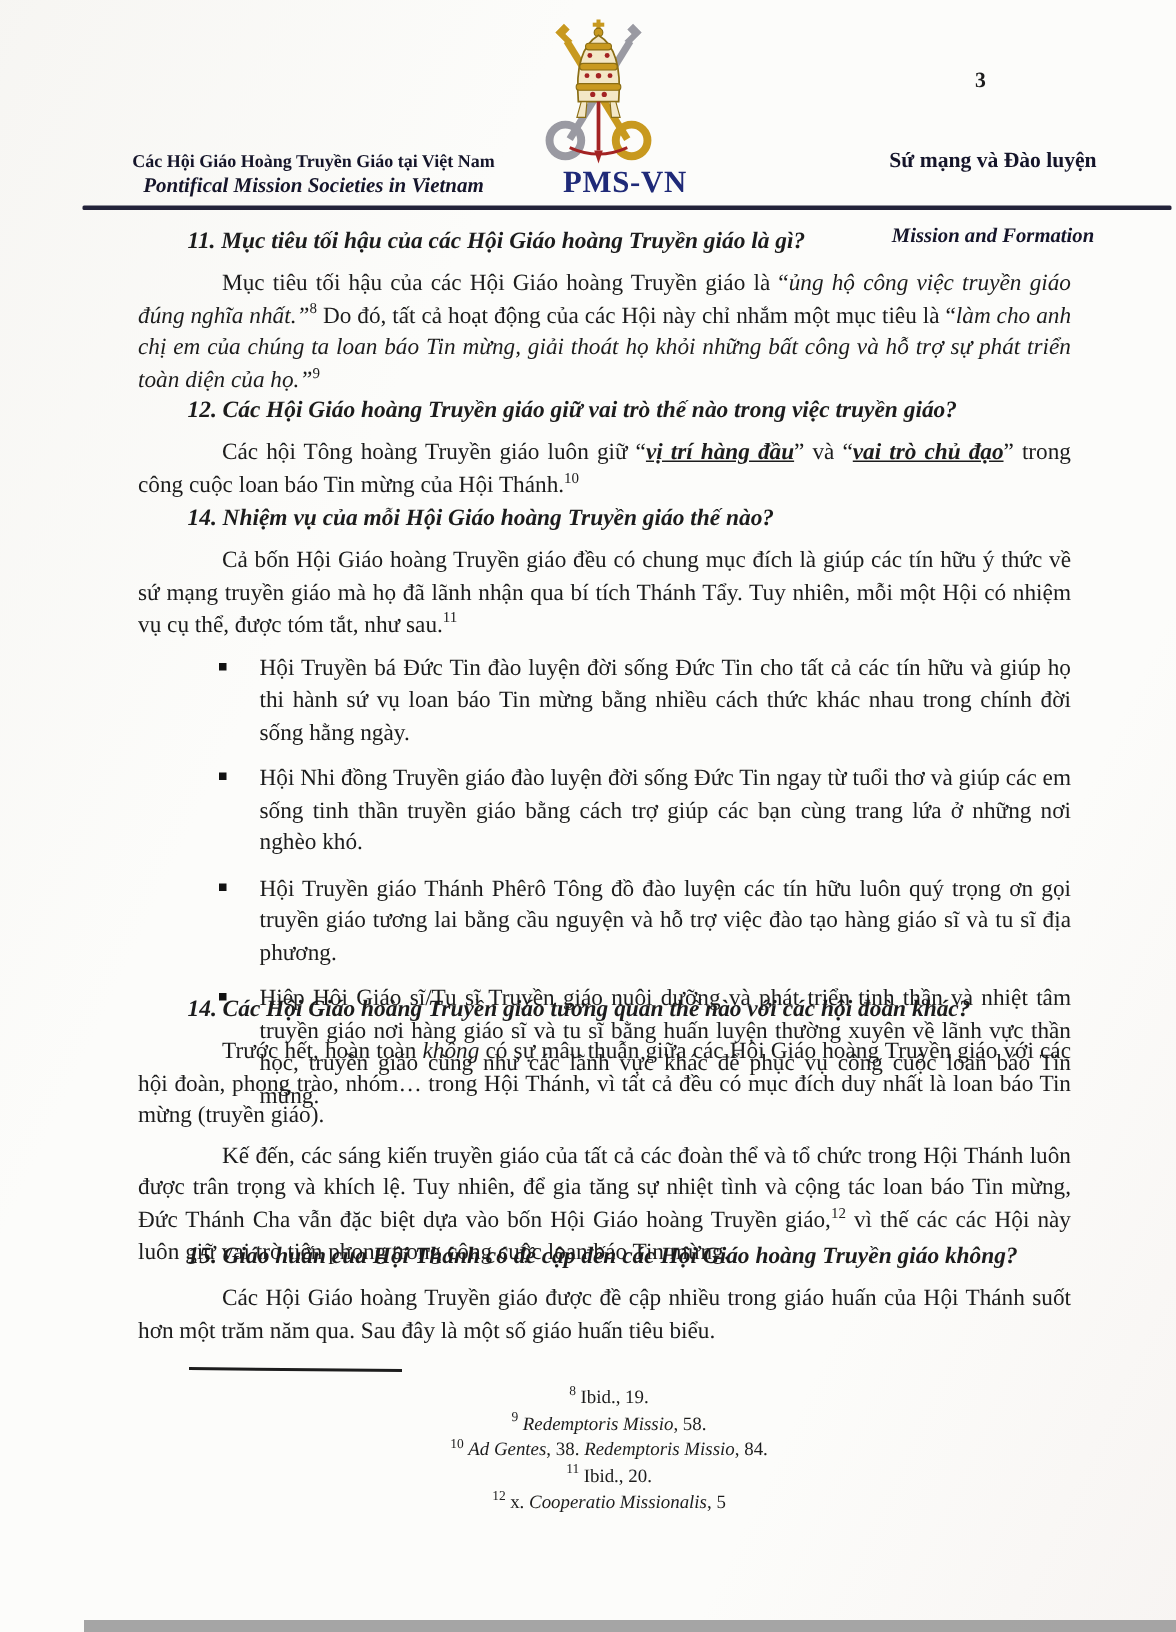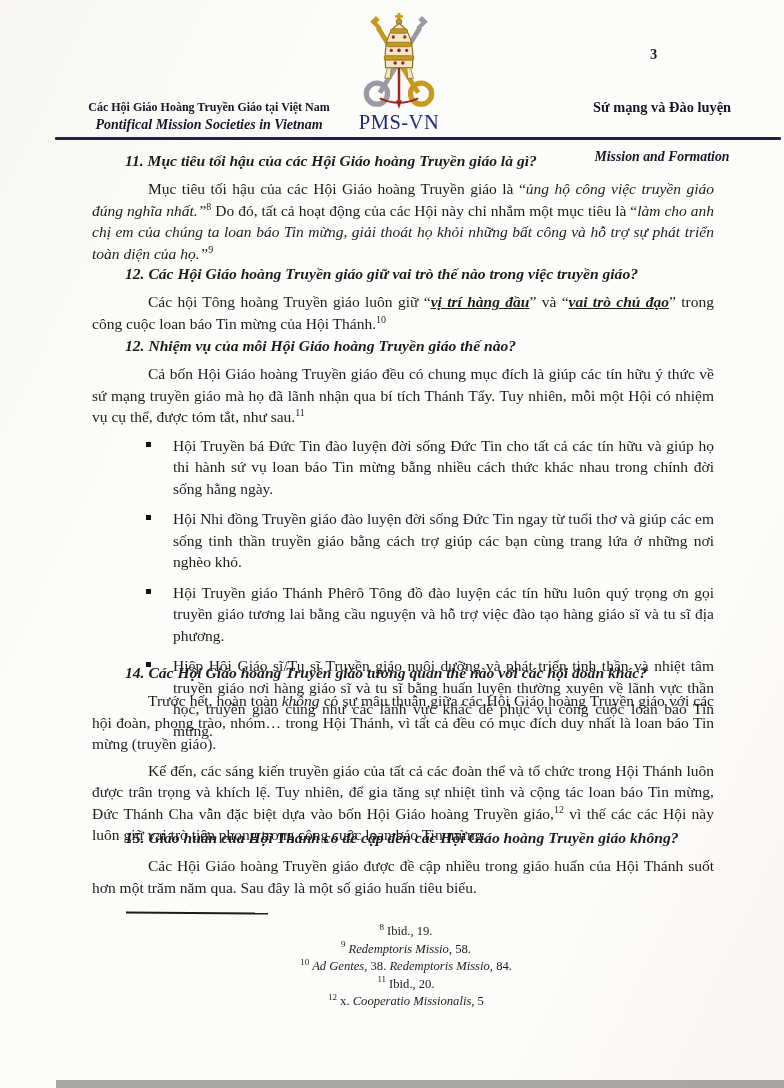--- a/index.html
+++ b/index.html
@@ -17,21 +17,21 @@
   
   .pagenum{position:absolute; top:46px; left:650px; font-size:14.5px; font-weight:bold;}
   .org-block{position:absolute; left:50px; top:98px; width:318px; text-align:center; color:#15152a;}
   .org-vi{font-size:12px; font-weight:bold; line-height:18px;}
   .org-en{font-size:14px; font-weight:bold; font-style:italic; line-height:17px;}
   .series-block{position:absolute; left:556px; top:98px; width:212px; text-align:center; color:#15152a;}
   .series-vi{font-size:14.4px; font-weight:bold; line-height:18px;}
   .series-en{font-size:13.8px; font-weight:bold; font-style:italic; line-height:17px;margin-top:32px;}
   .logo-block{position:absolute; left:340px; top:12px; width:118px; text-align:center;}
   .logo-block svg{display:block; margin:0 auto;}
-  .logo-acronym{font-size:20.5px; font-weight:normal; letter-spacing:.5px; color:var(--accent-navy); margin-top:1px;}
+  .logo-acronym{font-size:20.5px; font-weight:bold; letter-spacing:.5px; color:var(--accent-navy); margin-top:1px;text-align:right;}
   .header-rule{position:absolute; top:137px; left:55px; right:3px; height:3px; background:var(--rule); border-radius:1px;}
   
   .doc-body{position:absolute; left:92px; top:148px; width:622px; font-size:15.5px; line-height:21.5px; text-align:justify;}
   .qa{position:absolute; left:0; width:622px;}
   .qa-heading{margin:0 0 7px 33px; font-size:15.6px; font-weight:bold; font-style:italic; text-align:left; line-height:21px;}
   .qa p{margin:0 0 5px 0; text-indent:56px;}
   .qa p + p{margin-top:5px;}
   ul.bullets{list-style:none; margin:7px 0 0 0; padding:0;}
   ul.bullets li{position:relative; padding-left:81px; margin:0 0 9px 0;}
   ul.bullets li .marker{position:absolute; left:54px; top:7px; width:5px; height:5px; background:#111; display:block;}
@@ -113,21 +113,21 @@
       <h3 class="qa-heading">11. Mục tiêu tối hậu của các Hội Giáo hoàng Truyền giáo là gì?</h3>
       <p><span>Mục tiêu tối hậu của các Hội Giáo hoàng Truyền giáo là “</span><span class="run-i">ủng hộ công việc truyền giáo đúng nghĩa nhất.”</span><sup>8</sup><span> Do đó, tất cả hoạt động của các Hội này chỉ nhắm một mục tiêu là “</span><span class="run-i">làm cho anh chị em của chúng ta loan báo Tin mừng, giải thoát họ khỏi những bất công và hỗ trợ sự phát triển toàn diện của họ.”</span><sup>9</sup></p>
     </section>
 
     <section class="qa" style="top:115px;">
       <h3 class="qa-heading">12. Các Hội Giáo hoàng Truyền giáo giữ vai trò thế nào trong việc truyền giáo?</h3>
       <p><span>Các hội Tông hoàng Truyền giáo luôn giữ “</span><span class="run-bi">vị trí hàng đầu</span><span>” và “</span><span class="run-bi">vai trò chủ đạo</span><span>” trong công cuộc loan báo Tin mừng của Hội Thánh.</span><sup>10</sup></p>
     </section>
 
     <section class="qa" style="top:187px;">
-      <h3 class="qa-heading">12. Nhiệm vụ của mỗi Hội Giáo hoàng Truyền giáo thế nào?</h3>
+      <h3 class="qa-heading">14. Nhiệm vụ của mỗi Hội Giáo hoàng Truyền giáo thế nào?</h3>
       <p><span>Cả bốn Hội Giáo hoàng Truyền giáo đều có chung mục đích là giúp các tín hữu ý thức về sứ mạng truyền giáo mà họ đã lãnh nhận qua bí tích Thánh Tẩy. Tuy nhiên, mỗi một Hội có nhiệm vụ cụ thể, được tóm tắt, như sau.</span><sup>11</sup></p>
       <ul class="bullets">
         <li><span class="marker"></span><span>Hội Truyền bá Đức Tin đào luyện đời sống Đức Tin cho tất cả các tín hữu và giúp họ thi hành sứ vụ loan báo Tin mừng bằng nhiều cách thức khác nhau trong chính đời sống hằng ngày.</span></li>
         <li><span class="marker"></span><span>Hội Nhi đồng Truyền giáo đào luyện đời sống Đức Tin ngay từ tuổi thơ và giúp các em sống tinh thần truyền giáo bằng cách trợ giúp các bạn cùng trang lứa ở những nơi nghèo khó.</span></li>
         <li><span class="marker"></span><span>Hội Truyền giáo Thánh Phêrô Tông đồ đào luyện các tín hữu luôn quý trọng ơn gọi truyền giáo tương lai bằng cầu nguyện và hỗ trợ việc đào tạo hàng giáo sĩ và tu sĩ địa phương.</span></li>
         <li><span class="marker"></span><span>Hiệp Hội Giáo sĩ/Tu sĩ Truyền giáo nuôi dưỡng và phát triển tinh thần và nhiệt tâm truyền giáo nơi hàng giáo sĩ và tu sĩ bằng huấn luyện thường xuyên về lãnh vực thần học, truyền giáo cũng như các lãnh vực khác để phục vụ công cuộc loan báo Tin mừng.</span></li>
       </ul>
     </section>
 
     <section class="qa" style="top:514px;">

